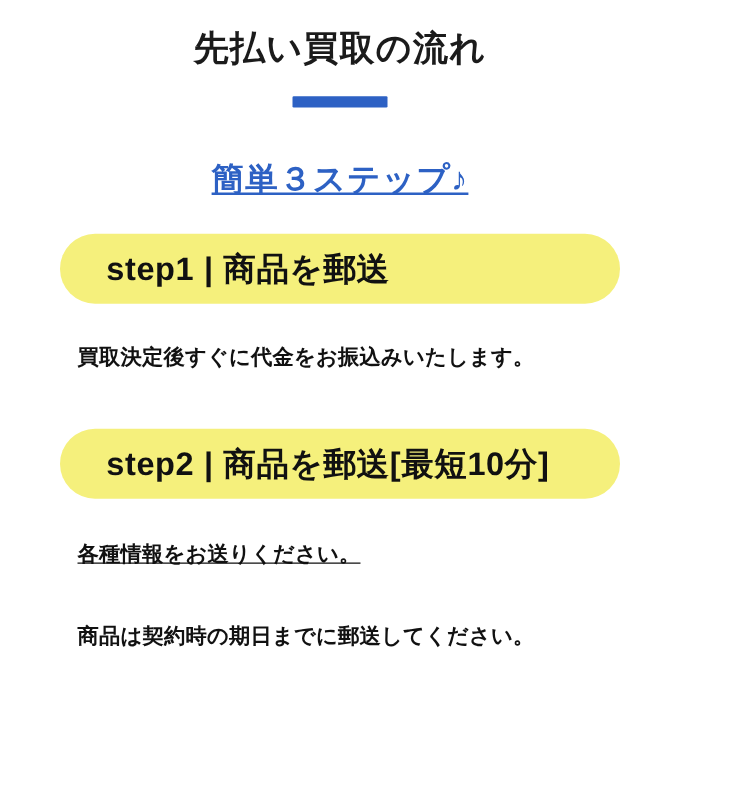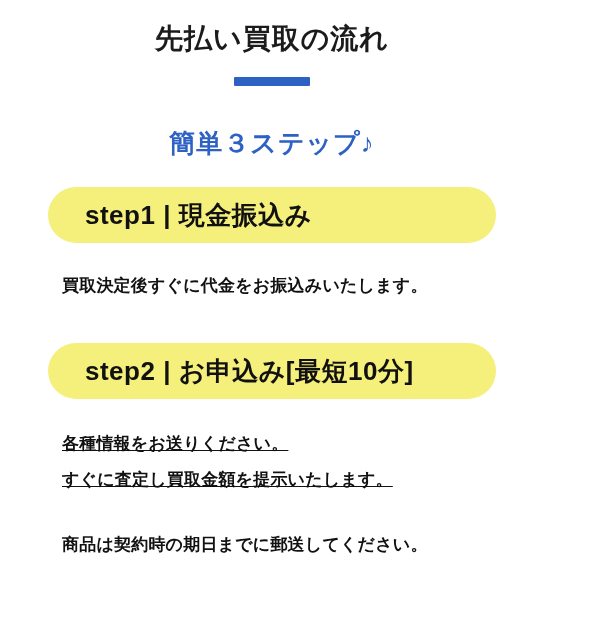--- a/index.html
+++ b/index.html
@@ -38,20 +38,21 @@
     border-radius: 1px;
   }
   .subtitle {
     margin-top: 41px;
     text-align: center;
     font-size: 26px;
     line-height: 33px;
     font-weight: 800;
     letter-spacing: 1px;
     color: var(--accent-blue, #2d61c4);
+    text-decoration: underline;
   }
   .pill {
     margin-left: 48px;
     margin-right: 48px;
     height: 56px;
     border-radius: 28px;
     background: var(--pill-yellow, #f5f07c);
     display: flex;
     align-items: center;
     padding-left: 37px;
@@ -83,29 +84,28 @@
 
 <div class="page">
 
   <h1 class="title">先払い買取の流れ</h1>
 
   <div class="divider"></div>
 
   <div class="subtitle">簡単３ステップ♪</div>
 
   <section class="step step1">
-    <div class="pill">step1 | 現金振込み</div>
+    <div class="pill">step1 | 商品を郵送</div>
     <div class="desc">買取決定後すぐに代金をお振込みいたします。</div>
   </section>
 
   <section class="step step2">
-    <div class="pill">step2 | お申込み[最短10分]</div>
+    <div class="pill">step2 | 商品を郵送[最短10分]</div>
     <div class="desc">
       <div>各種情報をお送りください。</div>
-      <div>すぐに査定し買取金額を提示いたします。</div>
     </div>
   </section>
 
   <section class="step step3">
     <div class="desc">商品は契約時の期日までに郵送してください。</div>
   </section>
 
 </div>
 
 </body></html>

